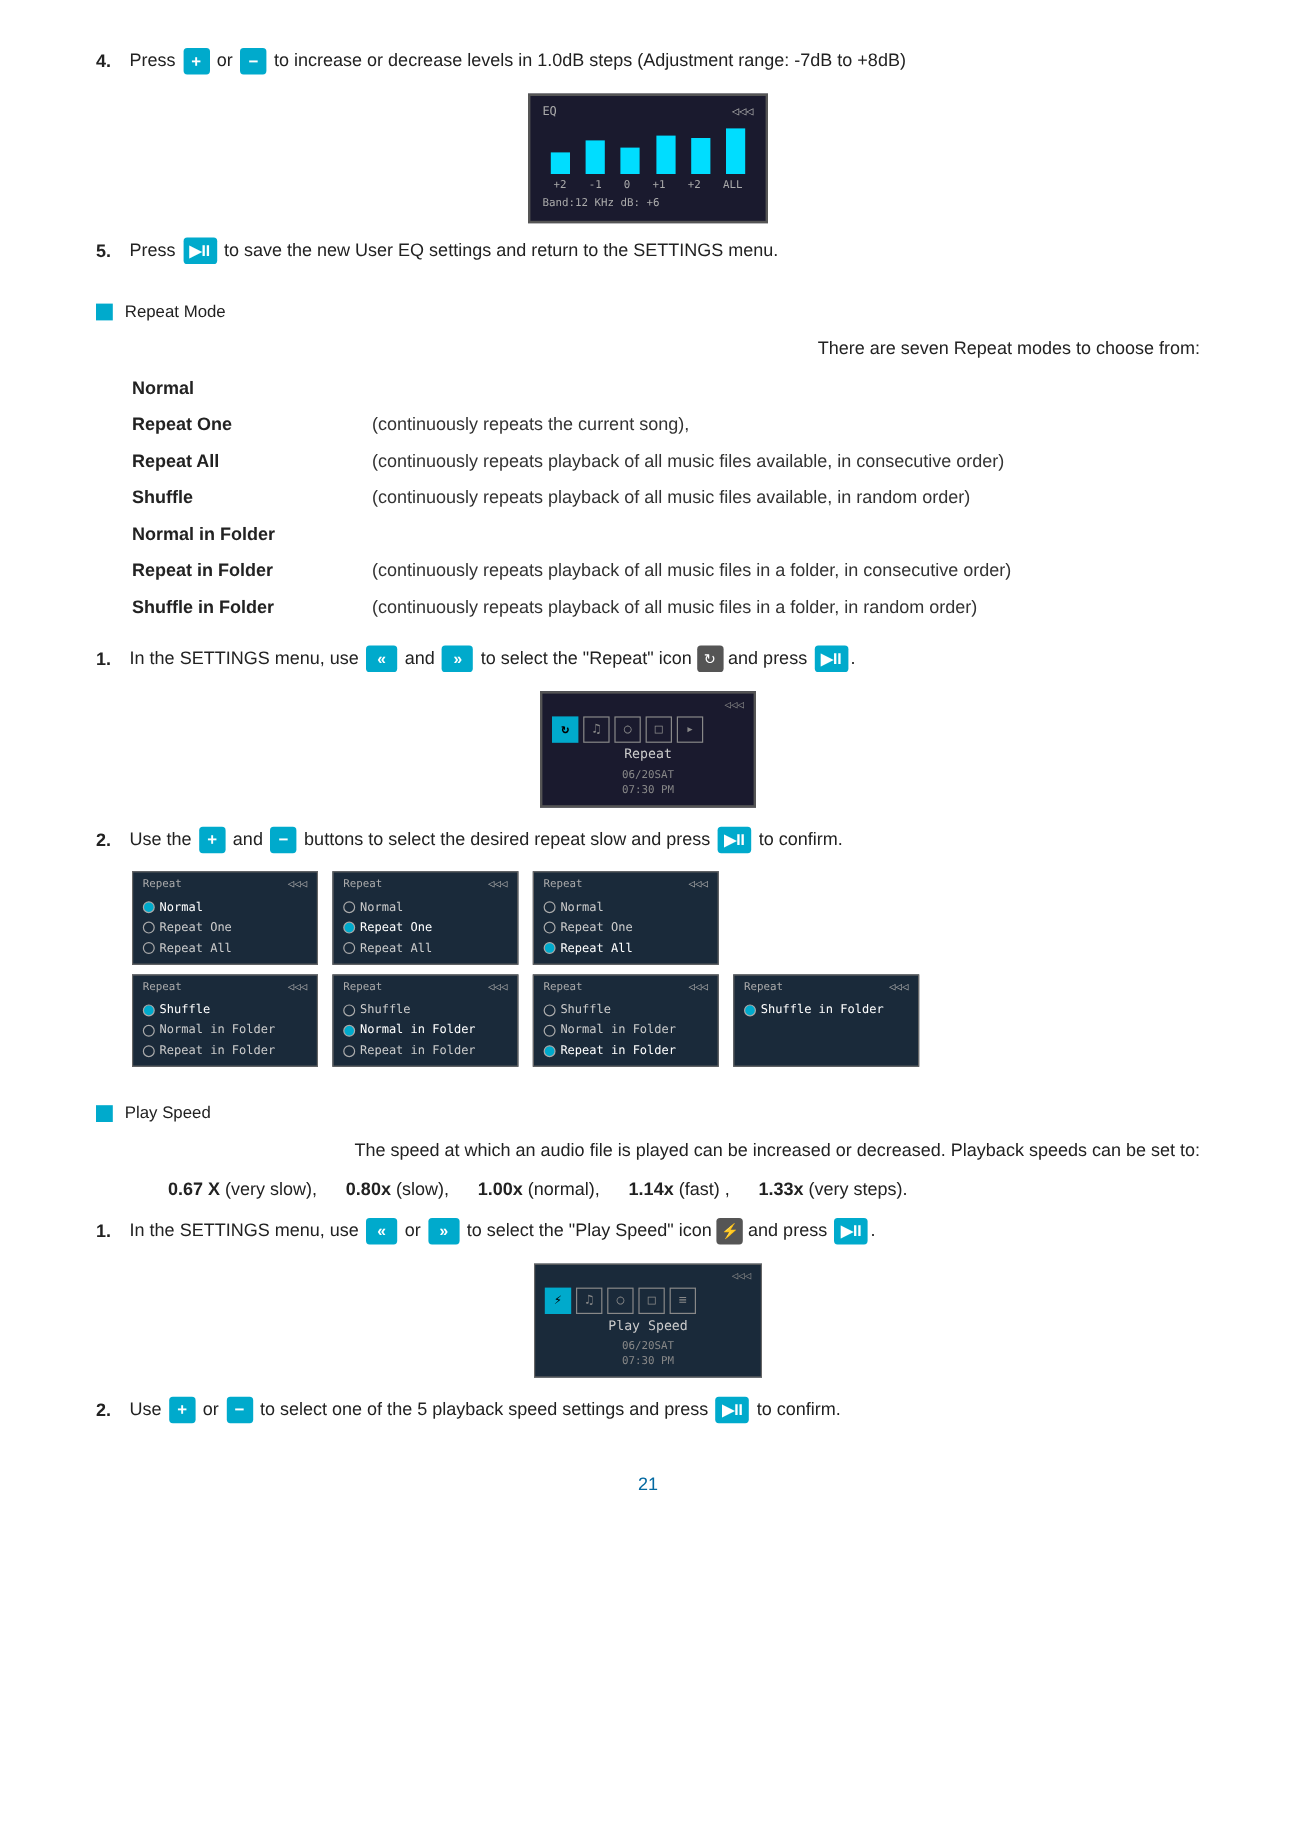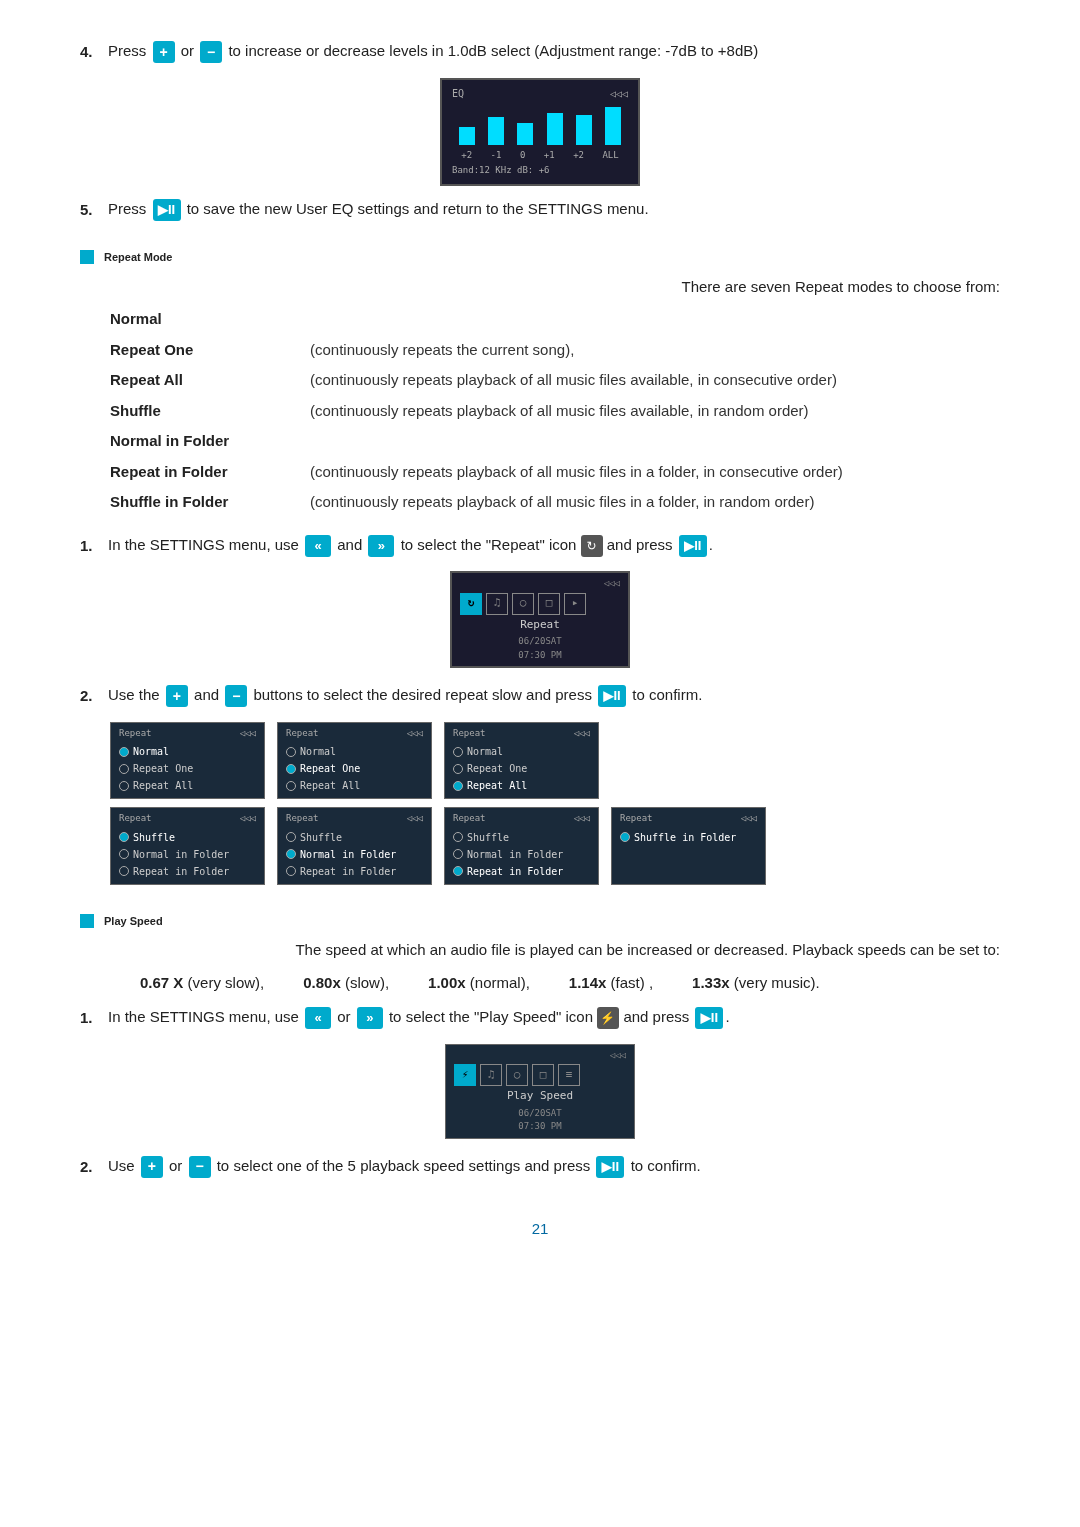--- a/index.html
+++ b/index.html
@@ -62,22 +62,22 @@
     }
     .section-bullet {
       width: 14px;
       height: 14px;
       background: #00aacc;
       display: inline-block;
       margin-right: 10px;
       flex-shrink: 0;
     }
     .section-title {
-      font-weight: bold;
-      font-size: 11px;
+      font-weight: normal;
+      font-size: 14px;
     }
     .mode-table {
       margin: 10px 0 20px 30px;
       width: 100%;
     }
     .mode-row {
       display: flex;
       margin-bottom: 8px;
     }
     .mode-name {
@@ -233,37 +233,37 @@
       margin-bottom: 14px;
     }
     .step-n {
       font-weight: bold;
       min-width: 28px;
       padding-top: 1px;
     }
     .step-c { flex: 1; }
     .speeds-line {
       display: flex;
-      gap: 39px;
+      gap: 24px;
       margin: 0 0;
       align-items: center;
     }
     .speed-val { font-weight: bold; }
   </style>
 </head>
 <body>
 
 <div class="step-block">
   <div class="step-n">4.</div>
   <div class="step-c">
     <span>Press</span>
     <span class="inline-btn">+</span>
     <span>or</span>
     <span class="inline-btn">−</span>
-    <span>to increase or decrease levels in 1.0dB select (Adjustment range: -7dB to +8dB)</span>
+    <span>to increase or decrease levels in 1.0dB steps (Adjustment range: -7dB to +8dB)</span>
   </div>
 </div>
 
 <div class="eq-image-container">
   <div class="eq-screen">
     <div class="eq-screen-top">
       <span>EQ</span>
       <span>◁◁◁</span>
     </div>
     <div class="eq-bars">
@@ -519,21 +519,21 @@
 </div>
 
 <div class="intro-text">The speed at which an audio file is played can be increased or decreased. Playback speeds can be set to:</div>
 
 <div style="margin: 6px 0 12px 60px;">
   <div class="speeds-line">
     <span><span class="speed-val">0.67 X</span> <span>(very slow),</span></span>
     <span><span class="speed-val">0.80x</span> <span>(slow),</span></span>
     <span><span class="speed-val">1.00x</span> <span>(normal),</span></span>
     <span><span class="speed-val">1.14x</span> <span>(fast) ,</span></span>
-    <span><span class="speed-val">1.33x</span> <span>(very music).</span></span>
+    <span><span class="speed-val">1.33x</span> <span>(very steps).</span></span>
   </div>
 </div>
 
 <div class="step-block">
   <div class="step-n">1.</div>
   <div class="step-c">
     <span>In the SETTINGS menu, use </span>
     <span class="inline-icon-nav">«</span>
     <span> or </span>
     <span class="inline-icon-nav">»</span>

